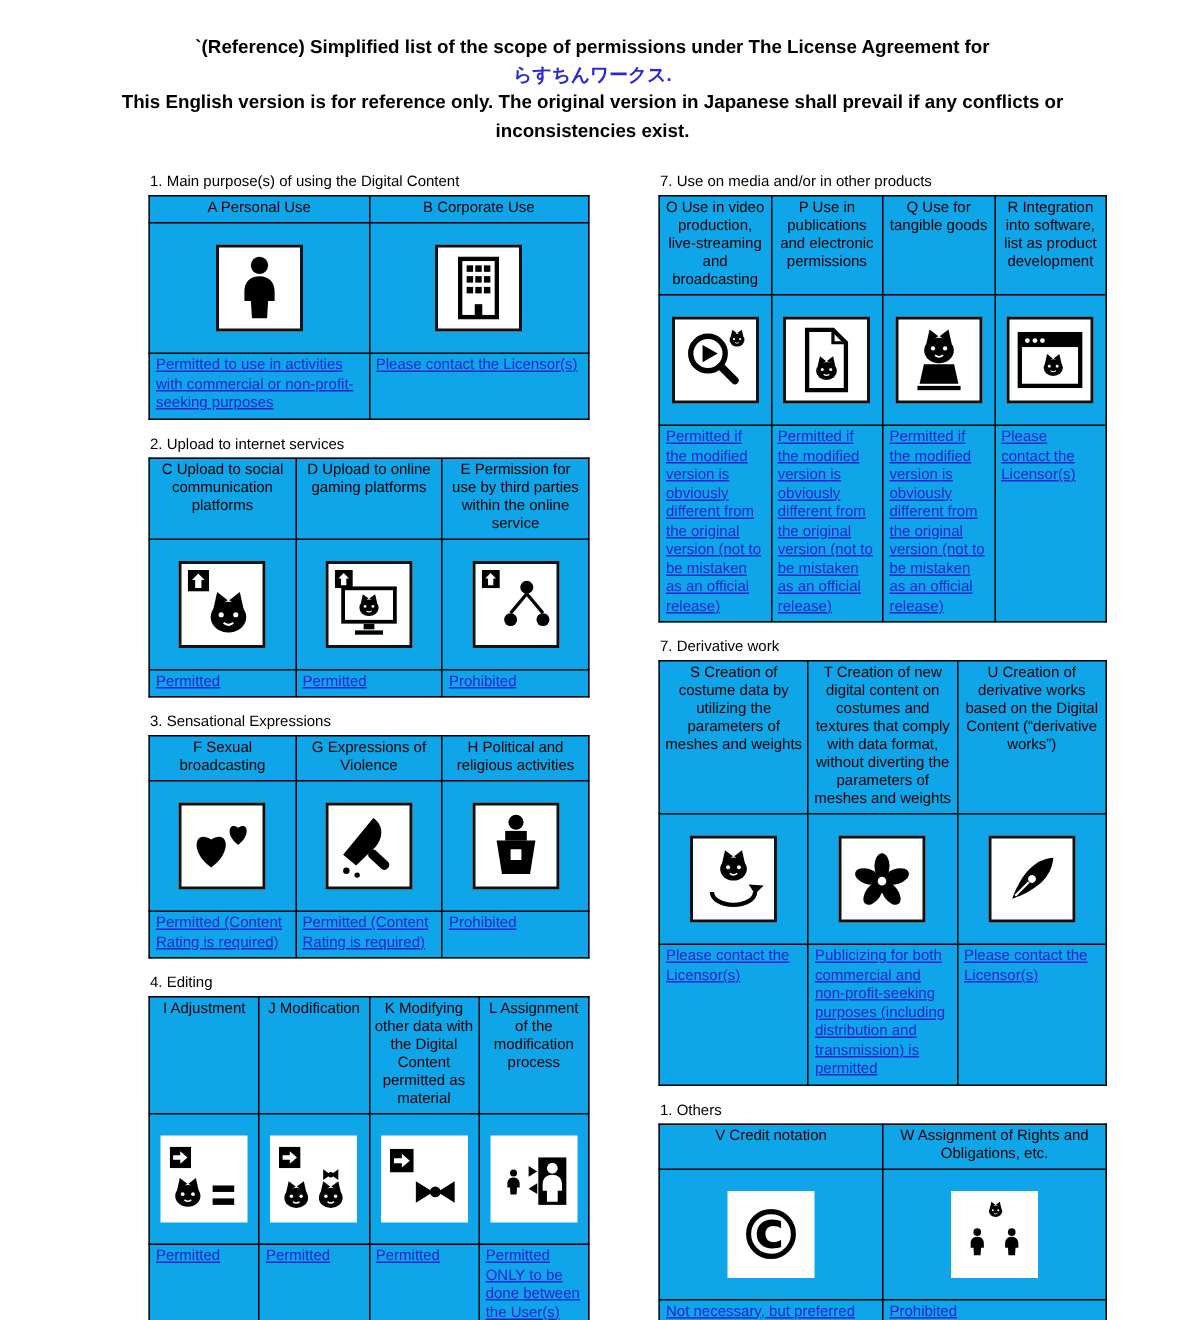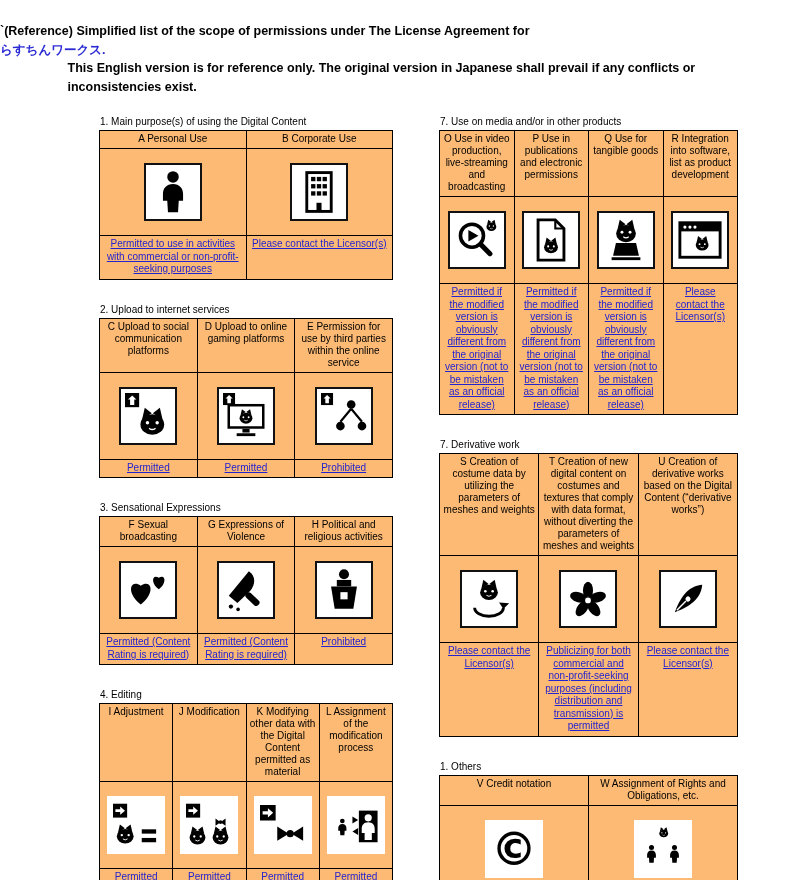--- a/index.html
+++ b/index.html
@@ -1,34 +1,34 @@
 <!DOCTYPE html>
 <html style="--status_blue: #2323cf; --title_blue: #2a2ad4;"><head>
 <meta charset="utf-8">
 <style>
   html,body{margin:0;padding:0;background:#fff;}
   body{width:790px;height:880px;overflow:hidden;font-family:"Liberation Sans",sans-serif;color:#000;}
   .page{width:790px;box-sizing:border-box;padding-top:22px;}
-  .hdr-block{text-align:left;font-weight:bold;font-size:12.5px;line-height:18.5px;margin-bottom:20px;}
+  .hdr-block{text-align:center;font-weight:bold;font-size:12.5px;line-height:18.5px;margin-bottom:20px;}
   .t3{max-width:655px;margin:0 auto;}
   .t2{color:var(--title_blue,#2a2ad4);}
   .columns{display:flex;padding-left:68px;gap:15px;align-items:flex-start;}
   .col-left{width:325px;flex:0 0 325px;}
   .col-right{width:330px;flex:0 0 330px;}
-  .sec{margin-bottom:24px;padding-left:31px;}
+  .sec{margin-bottom:11px;padding-left:31px;}
   .sec-label{font-size:10px;line-height:12px;margin:0 0 2px 1px;}
-  table.grid{border-collapse:collapse;width:100%;table-layout:fixed;background:#fdba74;}
+  table.grid{border-collapse:collapse;width:100%;table-layout:fixed;background:#0ea5e9;}
   table.grid td{border:1px solid #000;}
   td.hdr{font-size:10px;line-height:12px;text-align:center;vertical-align:top;padding:2px 3px 3px;}
   td.icell{height:78px;text-align:center;vertical-align:middle;padding:4px 2px;}
   .icobox{width:58px;height:58px;border:2px solid #111;margin:0 auto;display:flex;align-items:center;justify-content:center;background:#fff;box-sizing:border-box;}
   .icobox.noborder{border:none;}
   .icobox svg{width:46px;height:46px;display:block;}
   .icobox.glyph{font-size:46px;font-weight:bold;line-height:1;font-family:"DejaVu Sans",sans-serif;}
-  td.status{font-size:10px;line-height:12.5px;color:var(--status_blue,#2323cf);text-decoration:underline;text-align:center;vertical-align:top;padding:2px 4px 3px;}
+  td.status{font-size:10px;line-height:12.5px;color:var(--status_blue,#2323cf);text-decoration:underline;vertical-align:top;padding:2px 4px 3px;}
   .defs-holder{position:absolute;width:0;height:0;overflow:hidden;}
 </style>
 </head>
 <body>
 
 <svg class="defs-holder" aria-hidden="true">
   <defs>
     <symbol id="s-cat" viewBox="0 0 64 64">
       <polygon points="13,28 18,6 31,16"></polygon>
         <polygon points="51,28 46,6 33,16"></polygon>

